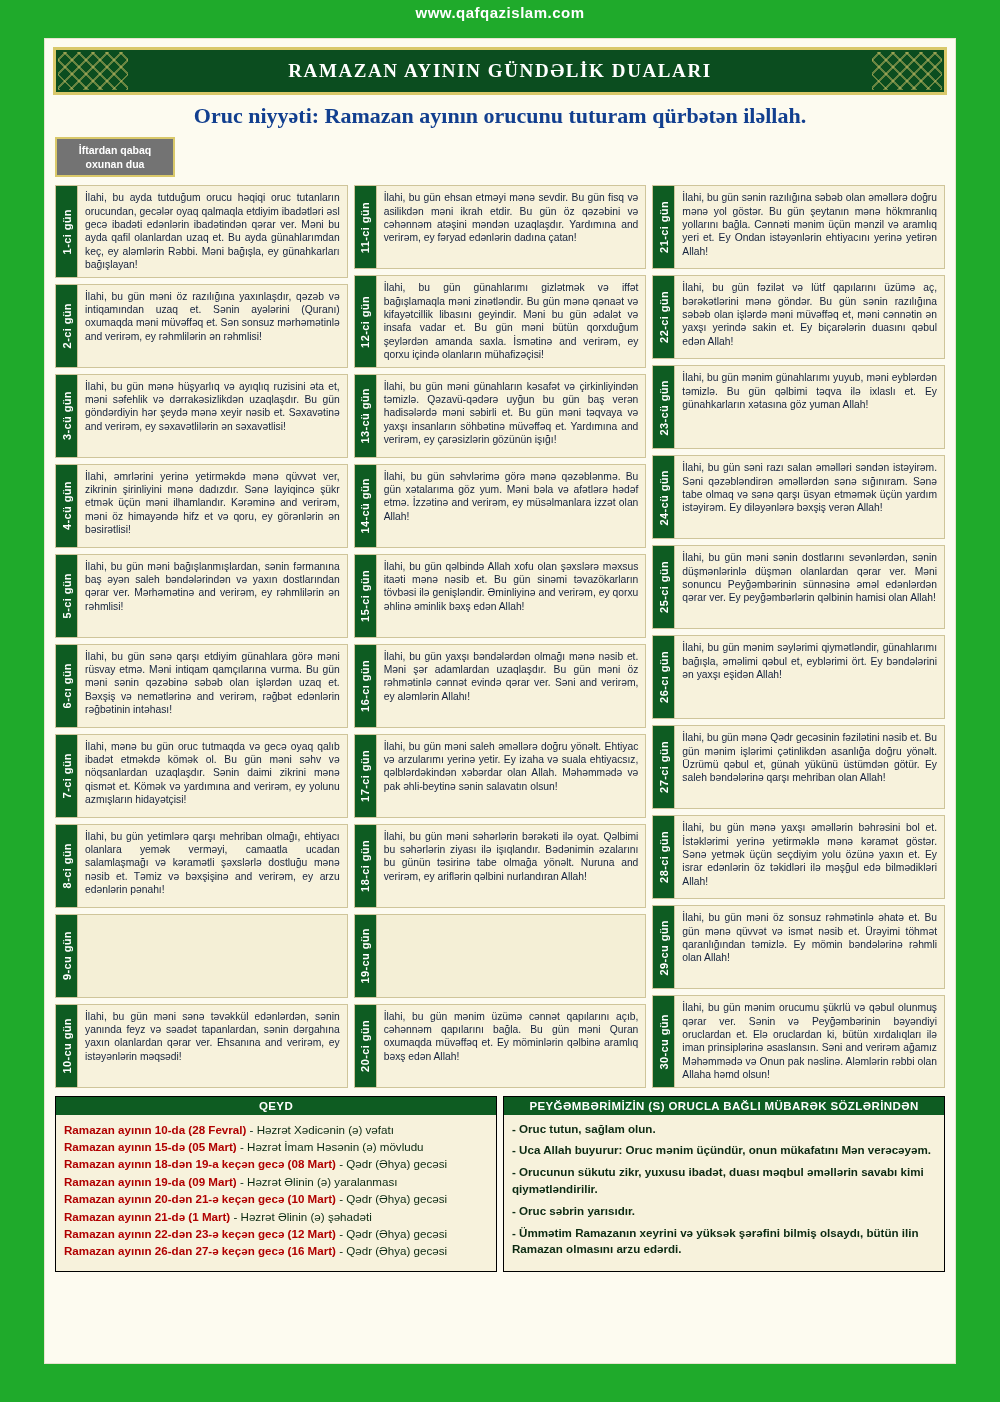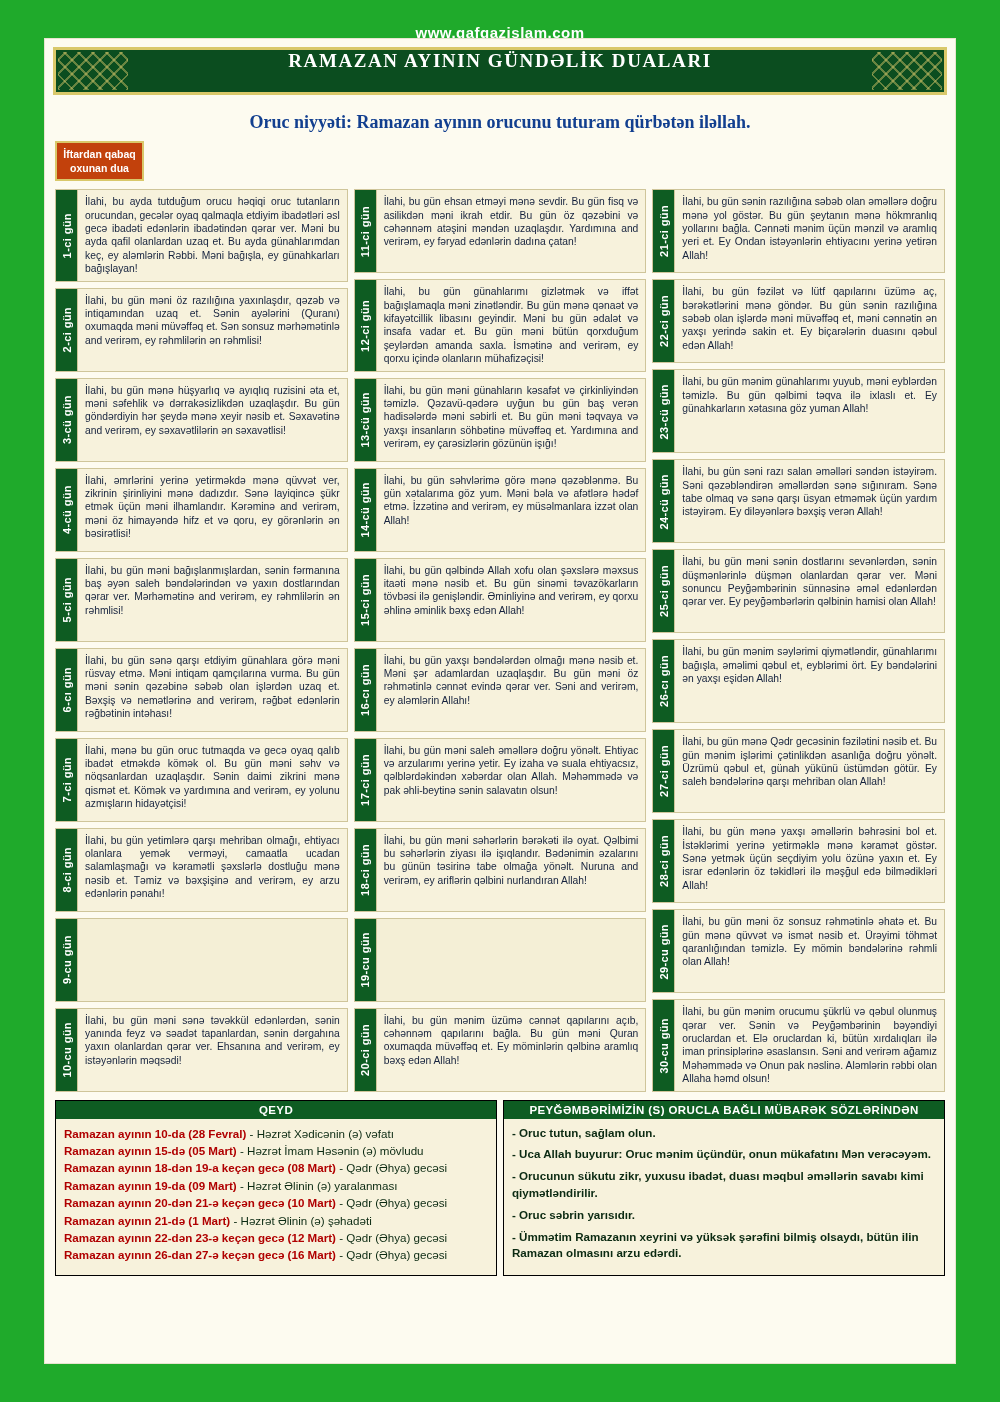--- a/index.html
+++ b/index.html
@@ -16,46 +16,46 @@
     background:#fdfbf0;
     border:1px solid #e8e4cf;
   }
   
   .banner {
     position:relative;
     margin:8px 8px 0 8px;
     height:48px;
     background:#0b4d1f;
     border:3px solid #d9c86a;
-    display:flex; align-items:flex-start; justify-content:center;
+    display:flex; align-items:center; justify-content:center;
   }
   .banner:before, .banner:after{
     content:""; position:absolute; top:2px; bottom:2px; width:70px;
     background:
       repeating-linear-gradient(45deg, rgba(217,200,106,.45) 0 2px, transparent 2px 10px),
       repeating-linear-gradient(-45deg, rgba(217,200,106,.45) 0 2px, transparent 2px 10px);
   }
   .banner:before{ left:2px; }
   .banner:after{ right:2px; }
   .banner h1 {
     margin:0; font-size:19px; letter-spacing:1.6px; color:#ffffff;
     font-family:"Liberation Serif", serif; font-weight:bold;
   }
   .niyyet {
     text-align:center; color:#123f8f;
     font-family:"Liberation Serif", serif;
-    font-weight:bold; font-size:18px;
-    padding:17px 10px 8px 10px;
+    font-weight:bold; font-size:22px;
+    padding:8px 10px 8px 10px;
   }
   
   .intro {
     display:flex; margin:0 10px 8px 10px; gap:4px; align-items:stretch;
   }
   .intro-tab {
-    width:89px; background:#c2410c; color:#ffffff;
+    width:120px; background:#737373; color:#ffffff;
     border:2px solid #d9c86a;
     font-size:10.5px; font-weight:bold; line-height:1.35;
     display:flex; flex-direction:column; align-items:center; justify-content:center;
     text-align:center; padding:4px 3px;
   }
   .intro-text {
     flex:1; background:#0e5c22; color:#ffffff; border:2px solid #d9c86a;
     font-family:"Liberation Serif", serif;
     font-weight:bold; font-size:12.4px; line-height:1.35;
     padding:6px 9px;
@@ -99,21 +99,21 @@
   }
   .note-body { padding:6px 0 8px 8px; }
   .note-line {
     font-size:11.6px; line-height:1.5; color:#0b2a12; font-weight:bold;
   }
   .note-line .red { color:#b00000; }
   .note-line .blk { color:#0b2a12; font-weight:normal; }
   .hadith { font-size:11.6px; line-height:1.45; color:#0b2a12; margin-bottom:5px; font-weight:bold;}
   .footer {
     text-align:center; color:#ffffff; font-weight:bold; font-size:15px;
-    letter-spacing:.5px; padding-top:24px;
+    letter-spacing:.5px; padding-top:4px;
   }
 </style>
 </head>
 <body>
 
 <div class="page">
 
   <div class="banner">
     <h1>RAMAZAN AYININ GÜNDƏLİK DUALARI</h1>
   </div>

